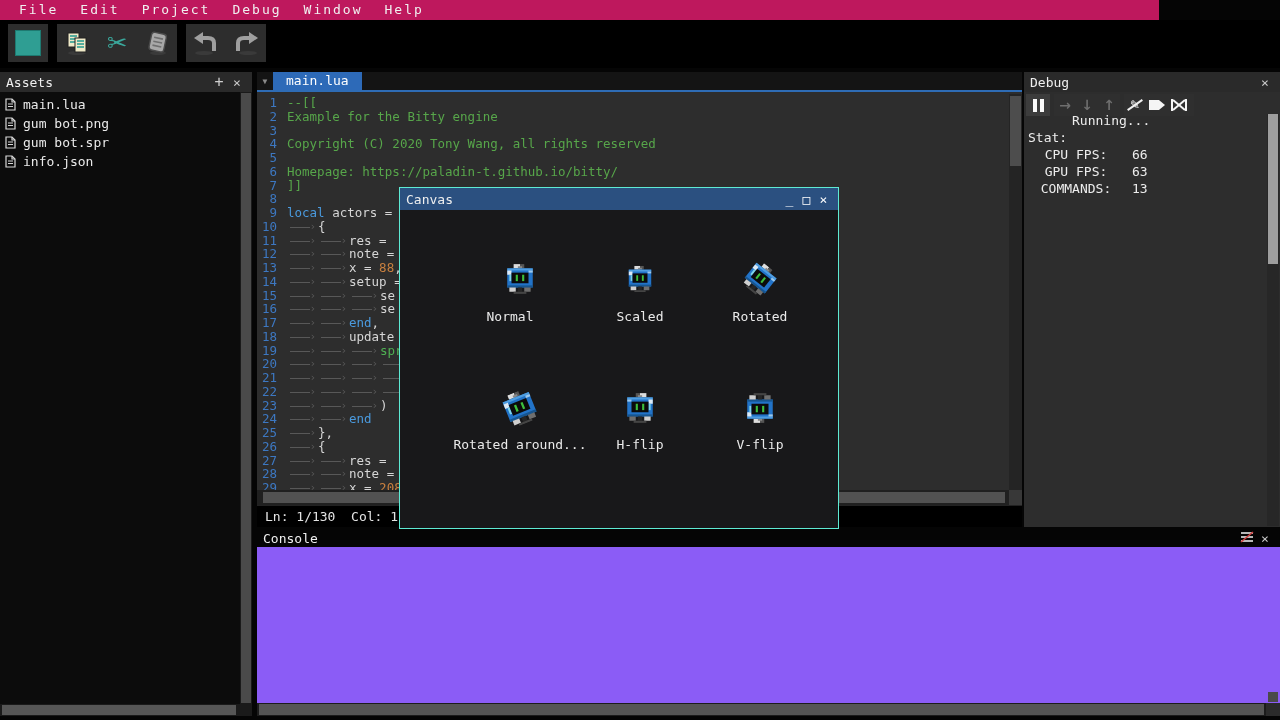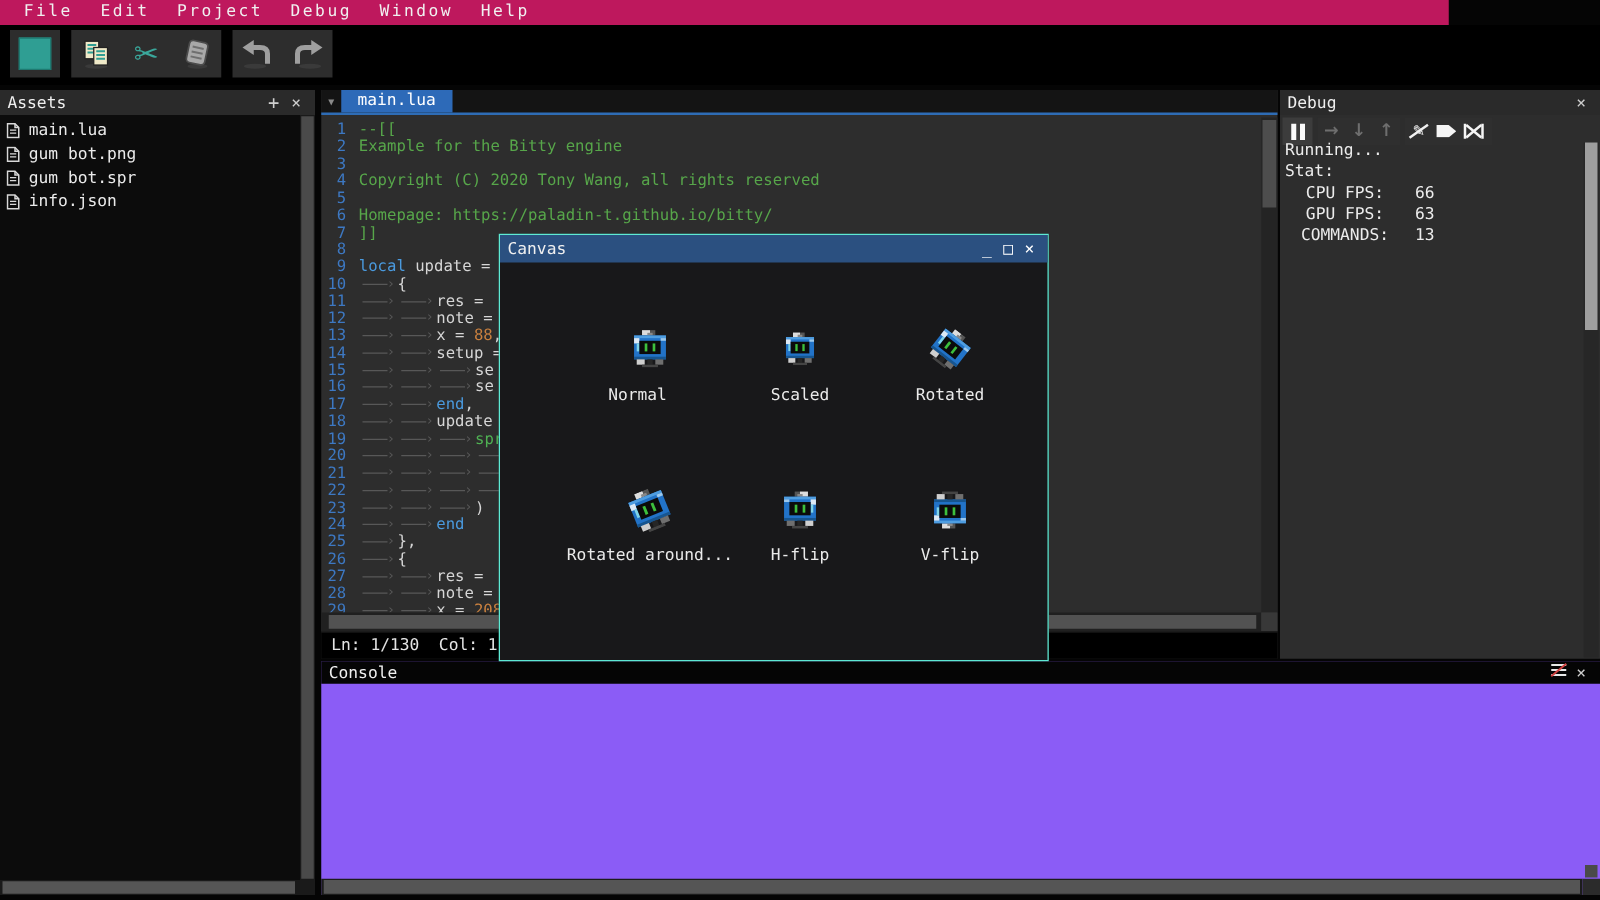--- a/index.html
+++ b/index.html
@@ -73,21 +73,21 @@
   #dbg-bps{left:100px;width:70px;}
   .dbg-cell{width:22px;height:22px;display:flex;align-items:center;justify-content:center;}
   .step-glyph{color:#6e6e6e;font-weight:bold;font-size:14px;font-family:"DejaVu Sans",sans-serif;}
   .pen-slash{position:relative;width:16px;height:14px;color:#f0f0f0;font-size:12px;
              font-family:"DejaVu Sans",sans-serif;line-height:14px;text-align:center;}
   .pen-slash::after{content:"";position:absolute;left:-1px;top:6px;width:18px;height:2px;background:#f0f0f0;
                     transform:rotate(-35deg);}
   .bp-arrow{width:16px;height:10px;background:#f5f5f5;
             clip-path:polygon(0 0,62% 0,100% 50%,62% 100%,0 100%);}
   #debug-body{position:absolute;left:4px;top:40px;right:14px;color:#ececec;}
-  #debug-status{line-height:17px;}
+  #debug-status{line-height:17px;margin-left:44px;}
   #debug-stat-heading{line-height:17px;}
   .stat-row{display:flex;line-height:17px;}
   .stat-label{width:96px;text-align:center;white-space:pre;}
   .stat-value{margin-left:8px;}
   #debug-vscroll{position:absolute;right:1px;top:42px;width:12px;bottom:1px;background:#272727;}
   #debug-vthumb{position:absolute;left:1px;right:1px;top:0;height:150px;background:#9e9e9e;}
 
   
   #console{position:absolute;left:257px;top:529px;width:1023px;height:187px;background:#8b5cf6;}
   #console-header{position:absolute;left:0;top:0;right:0;height:18px;background:#050505;
@@ -264,21 +264,21 @@
     </div>
     <div id="code-area">
         <div class="code-line"><span class="ln">1</span><span class="cm">--[[</span></div>
         <div class="code-line"><span class="ln">2</span><span class="cm">Example for the Bitty engine</span></div>
         <div class="code-line"><span class="ln">3</span></div>
         <div class="code-line"><span class="ln">4</span><span class="cm">Copyright (C) 2020 Tony Wang, all rights reserved</span></div>
         <div class="code-line"><span class="ln">5</span></div>
         <div class="code-line"><span class="ln">6</span><span class="cm">Homepage: https://paladin-t.github.io/bitty/</span></div>
         <div class="code-line"><span class="ln">7</span><span class="cm">]]</span></div>
         <div class="code-line"><span class="ln">8</span></div>
-        <div class="code-line"><span class="ln">9</span><span class="kw">local</span><span class="pl"> update = </span></div>
+        <div class="code-line"><span class="ln">9</span><span class="kw">local</span><span class="pl"> actors = </span></div>
         <div class="code-line"><span class="ln">10</span><span class="tab-arrow"></span><span class="pl">{</span></div>
         <div class="code-line"><span class="ln">11</span><span class="tab-arrow"></span><span class="tab-arrow"></span><span class="pl">res = </span></div>
         <div class="code-line"><span class="ln">12</span><span class="tab-arrow"></span><span class="tab-arrow"></span><span class="pl">note = </span></div>
         <div class="code-line"><span class="ln">13</span><span class="tab-arrow"></span><span class="tab-arrow"></span><span class="pl">x = </span><span class="num">88</span><span class="pl">,</span></div>
         <div class="code-line"><span class="ln">14</span><span class="tab-arrow"></span><span class="tab-arrow"></span><span class="pl">setup = </span></div>
         <div class="code-line"><span class="ln">15</span><span class="tab-arrow"></span><span class="tab-arrow"></span><span class="tab-arrow"></span><span class="pl">se</span></div>
         <div class="code-line"><span class="ln">16</span><span class="tab-arrow"></span><span class="tab-arrow"></span><span class="tab-arrow"></span><span class="pl">se</span></div>
         <div class="code-line"><span class="ln">17</span><span class="tab-arrow"></span><span class="tab-arrow"></span><span class="kw">end</span><span class="pl">,</span></div>
         <div class="code-line"><span class="ln">18</span><span class="tab-arrow"></span><span class="tab-arrow"></span><span class="pl">update</span></div>
         <div class="code-line"><span class="ln">19</span><span class="tab-arrow"></span><span class="tab-arrow"></span><span class="tab-arrow"></span><span class="fn">spr</span></div>

